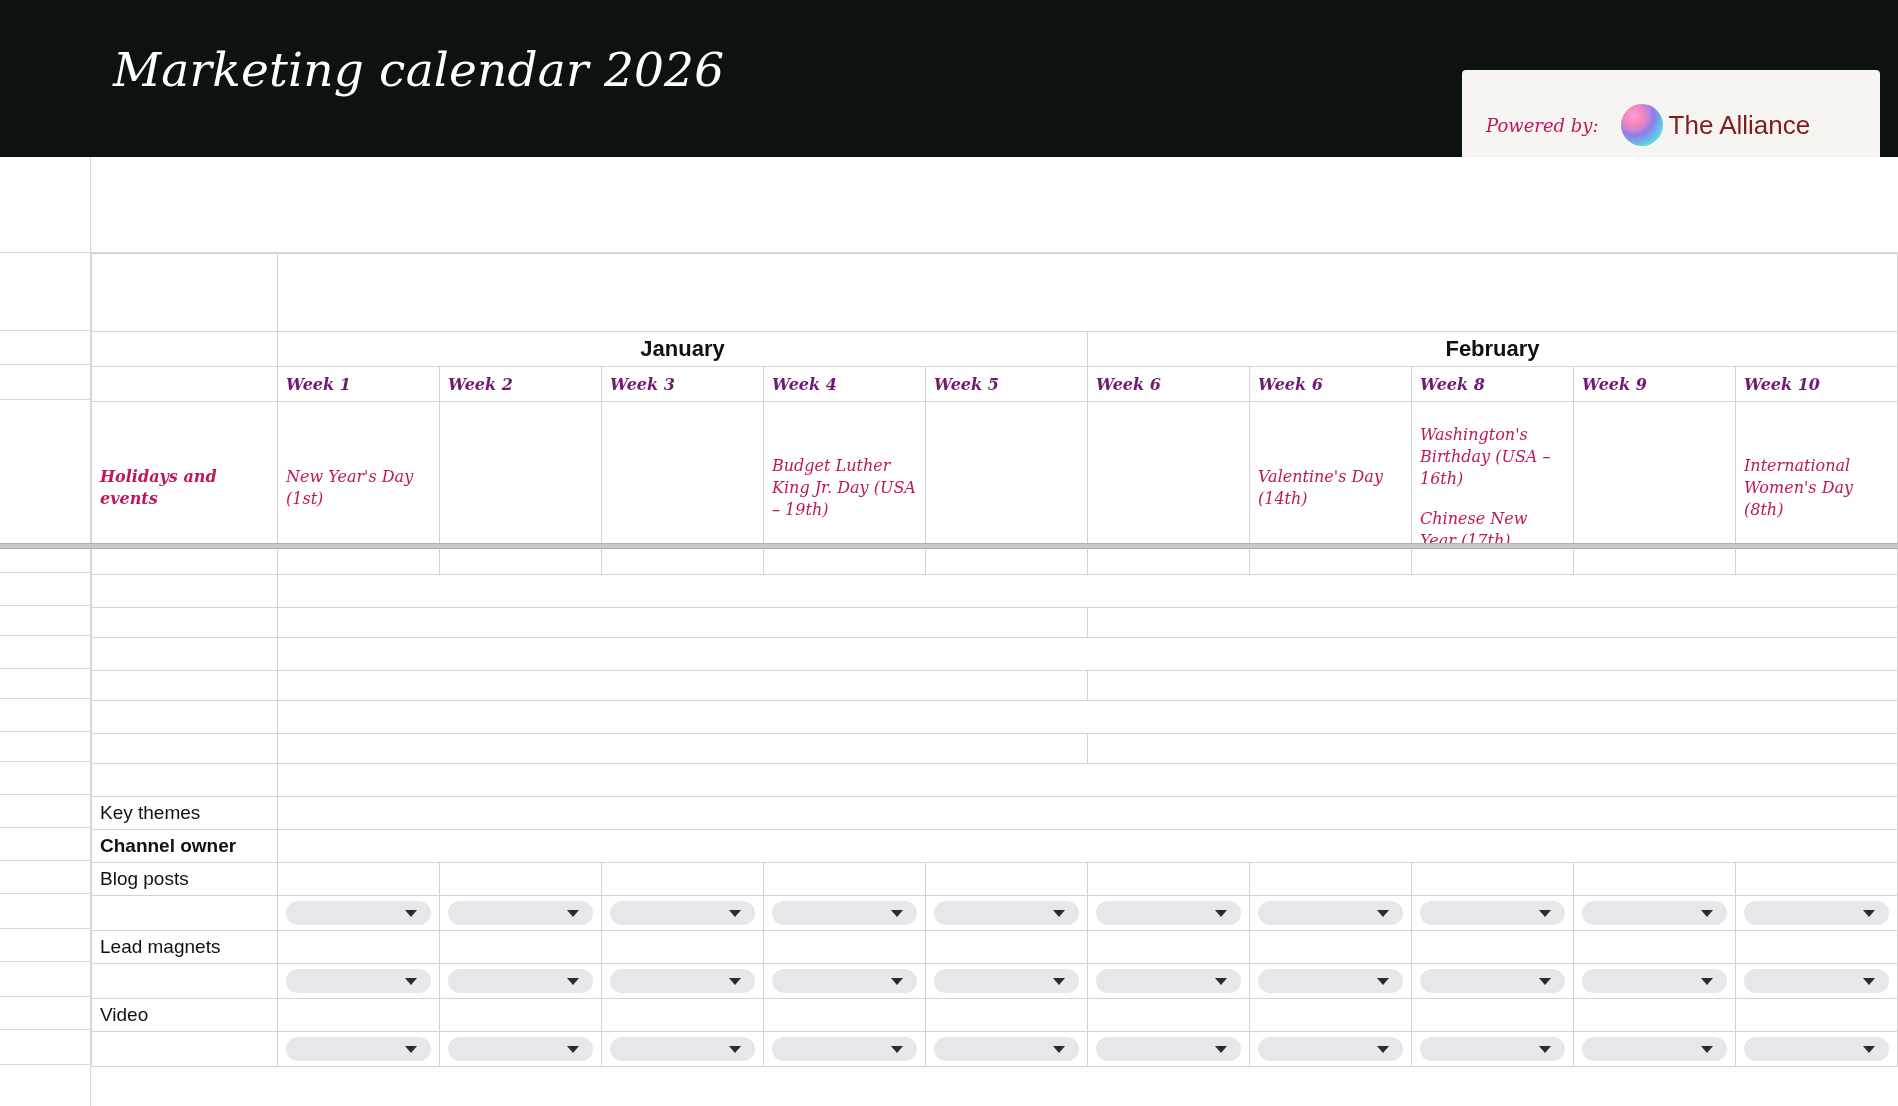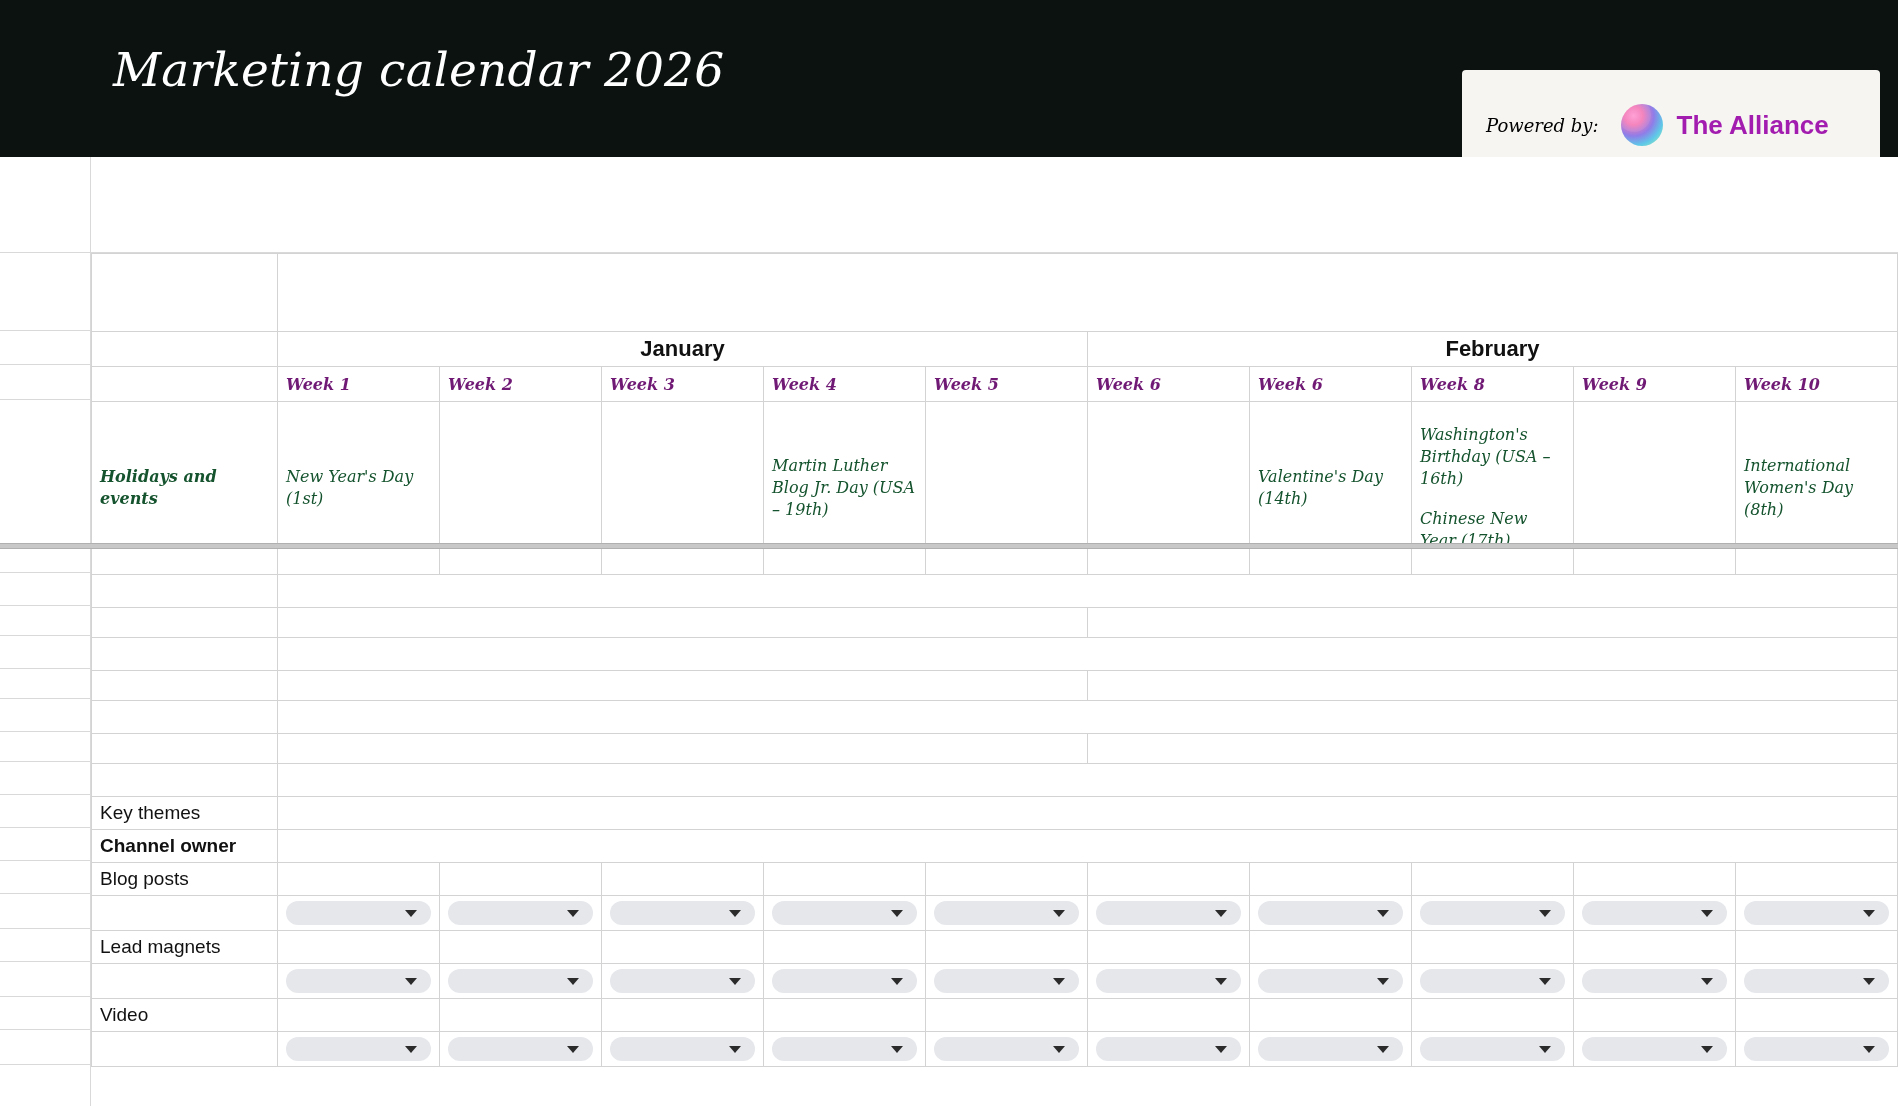--- a/index.html
+++ b/index.html
@@ -35,21 +35,21 @@
     background: #f7f5f2;
     border-radius: 4px;
     display: flex;
     align-items: center;
     padding-left: 24px;
   }
   .powered-label {
     font-family: "DejaVu Serif", serif;
     font-style: italic;
     font-size: 18px;
-    color: #000000;
+    color: #be185d;
     white-space: nowrap;
   }
   .brand-orb {
     width: 42px; height: 42px;
     border-radius: 50%;
     margin-left: 22px;
     background:
       radial-gradient(circle at 30% 28%, #ff9ad3 0%, #f47bb8 22%, #8f7de8 48%, #5ec7e8 70%, #8de6c0 88%, #f4e08a 100%);
     position: relative;
     overflow: hidden;
@@ -57,24 +57,24 @@
   }
   .brand-orb::after {
     content: "";
     position: absolute;
     left: -4px; top: -6px;
     width: 34px; height: 34px;
     border-radius: 50%;
     background: rgba(255,255,255,0.08);
   }
   .brand-name {
-    margin-left: 14px;
+    margin-left: 6px;
     font-size: 26px;
-    font-weight: bold;
-    color: #a21caf;
+    font-weight: normal;
+    color: #7f1d1d;
     white-space: nowrap;
   }
 
   
   .sheet {
     position: absolute;
     left: 0; top: 157px;
     width: 1898px;
     height: 949px;
     overflow: hidden;
@@ -147,21 +147,21 @@
   }
 
   
   .row-holidays td {
     height: 173px;
     vertical-align: middle;
     font-family: "DejaVu Serif", serif;
     font-style: italic;
     font-size: 16px;
     line-height: 1.38;
-    color: #14532d;
+    color: #be185d;
   }
   .row-holidays td.rowlabel {
     font-weight: bold;
     font-size: 16px;
   }
   .cell-multi p { margin: 0; }
   .cell-multi p + p { margin-top: 18px; }
 
   
   .row-section td {
@@ -309,21 +309,21 @@
       <td>Week 8</td>
       <td>Week 9</td>
       <td>Week 10</td>
     </tr>
 
     <tr class="row-holidays">
       <td class="rowlabel">Holidays and events</td>
       <td>New Year's Day (1st)</td>
       <td></td>
       <td></td>
-      <td>Martin Luther Blog Jr. Day (USA – 19th)</td>
+      <td>Budget Luther King Jr. Day (USA – 19th)</td>
       <td></td>
       <td></td>
       <td>Valentine's Day (14th)</td>
       <td class="cell-multi">
         <p>Washington's Birthday (USA – 16th)</p>
         <p>Chinese New Year (17th)</p>
       </td>
       <td></td>
       <td>International Women's Day (8th)</td>
     </tr>

